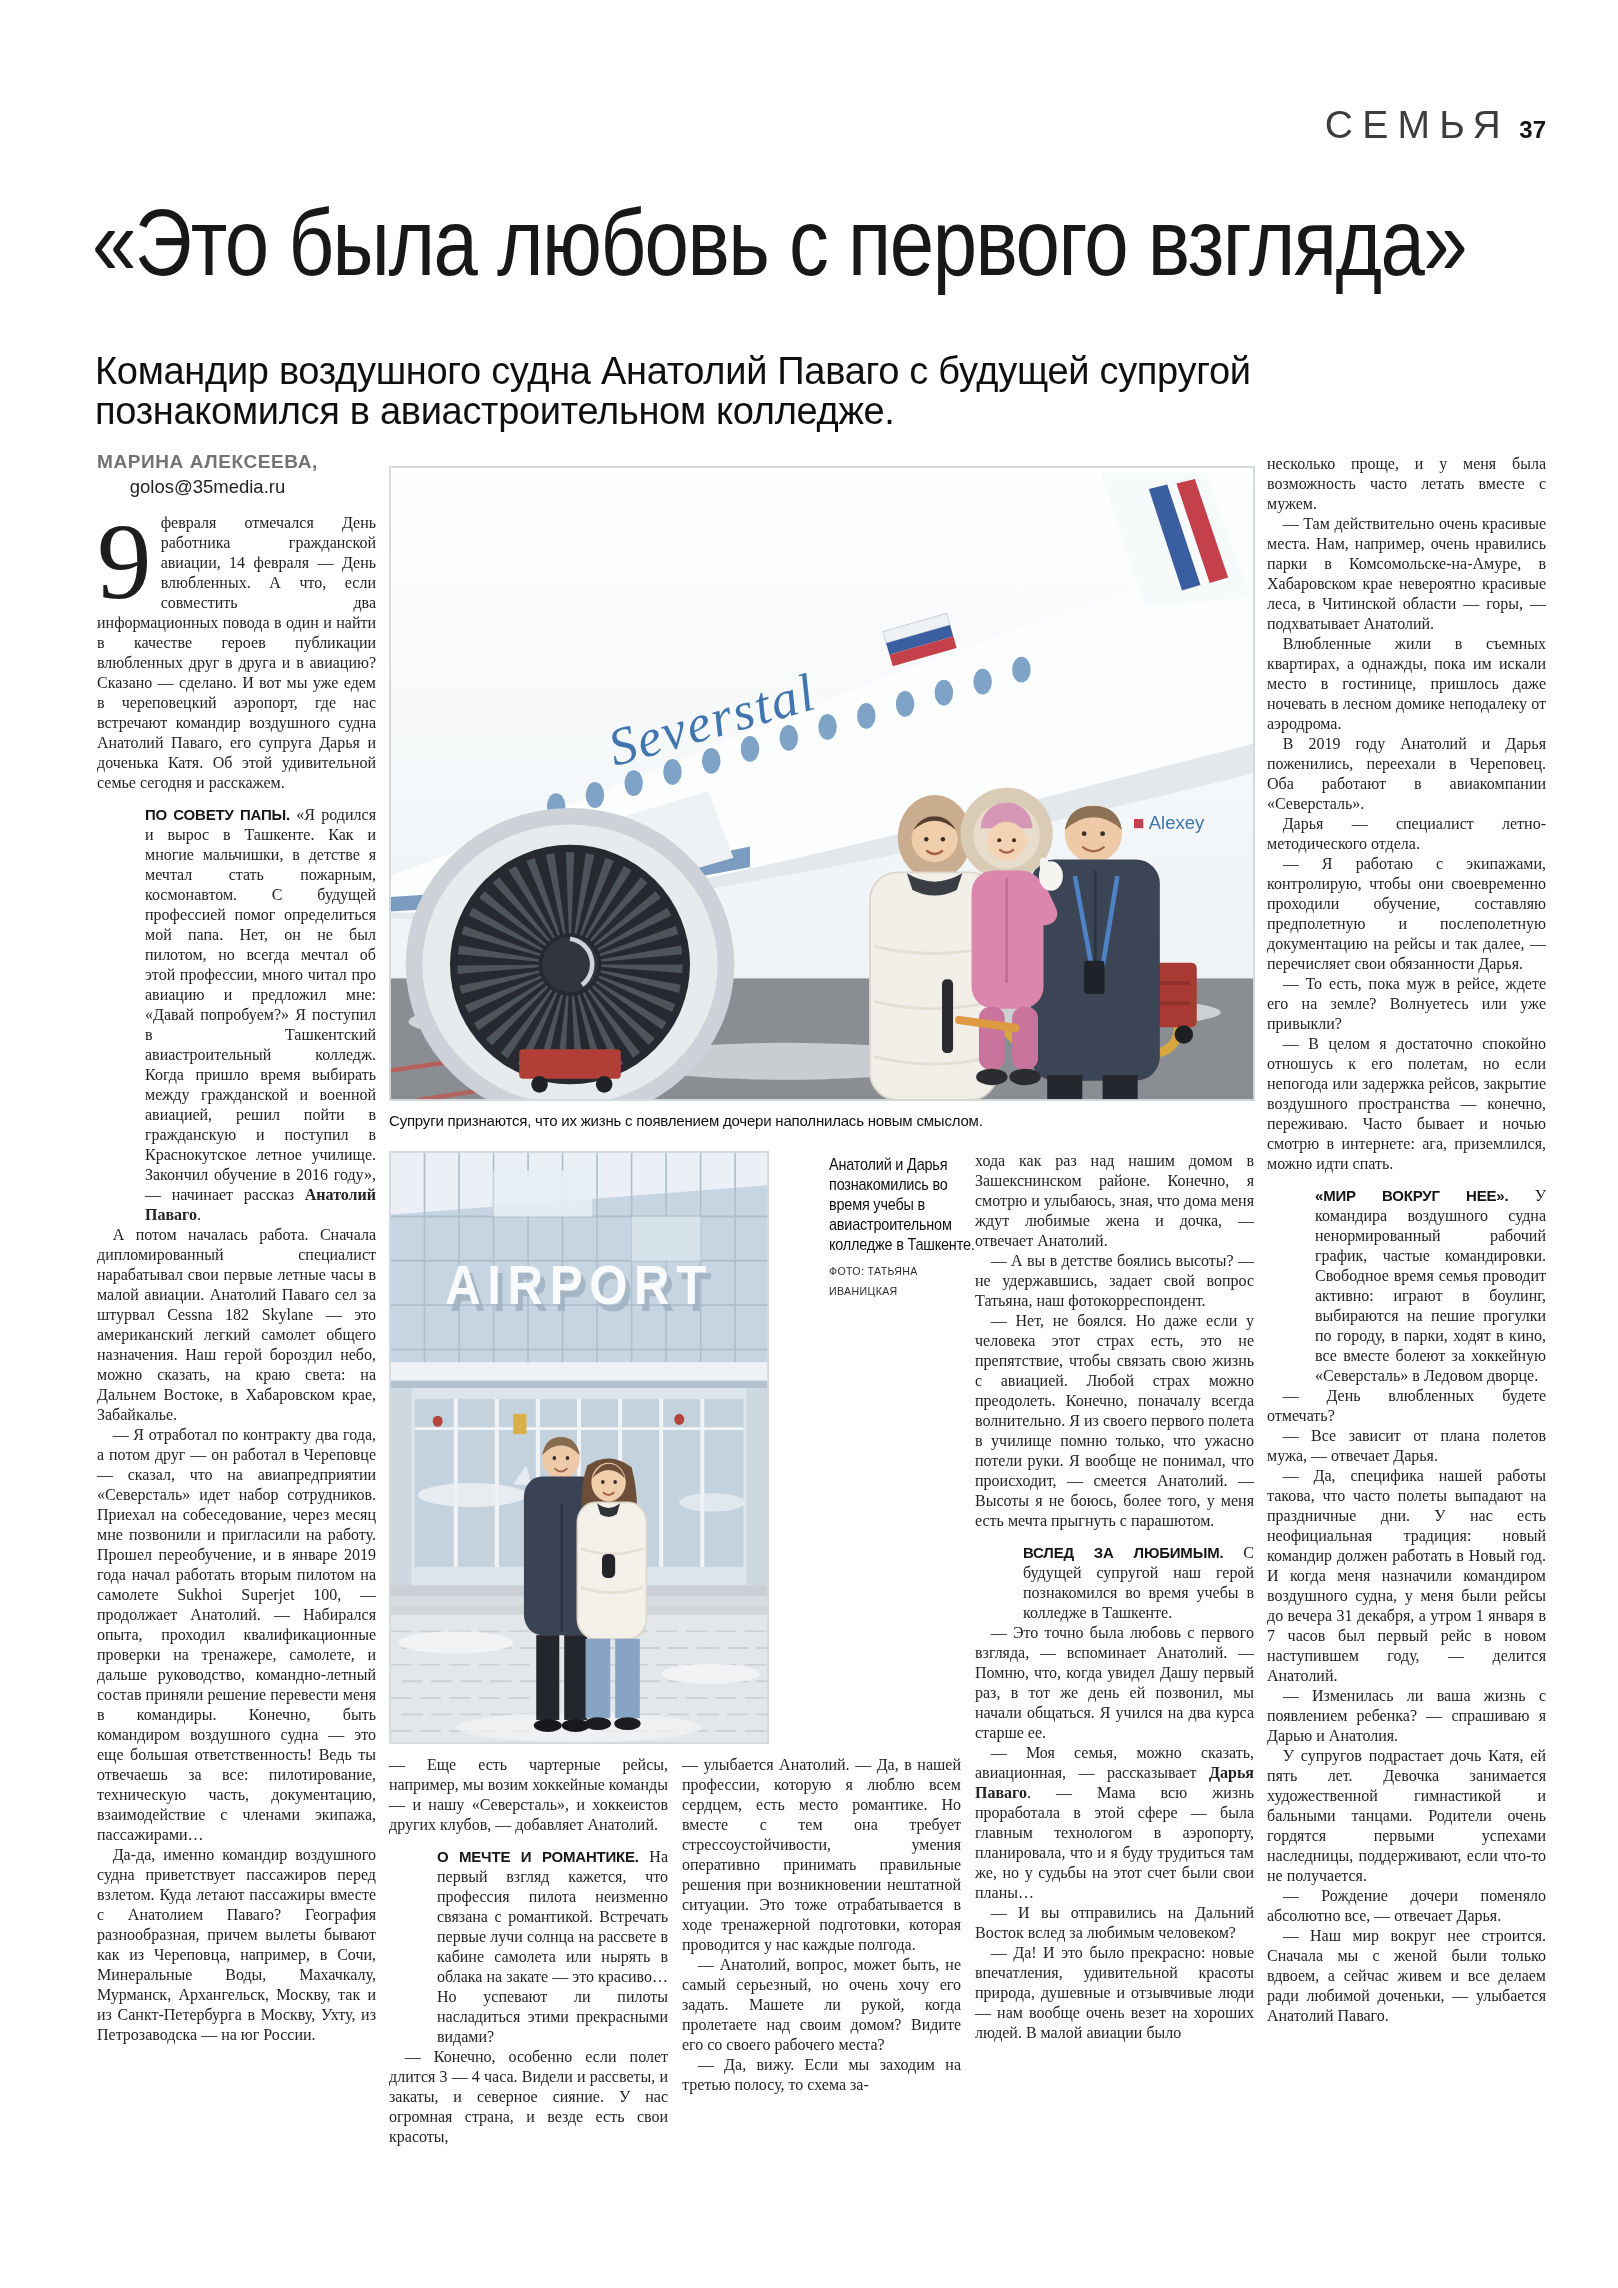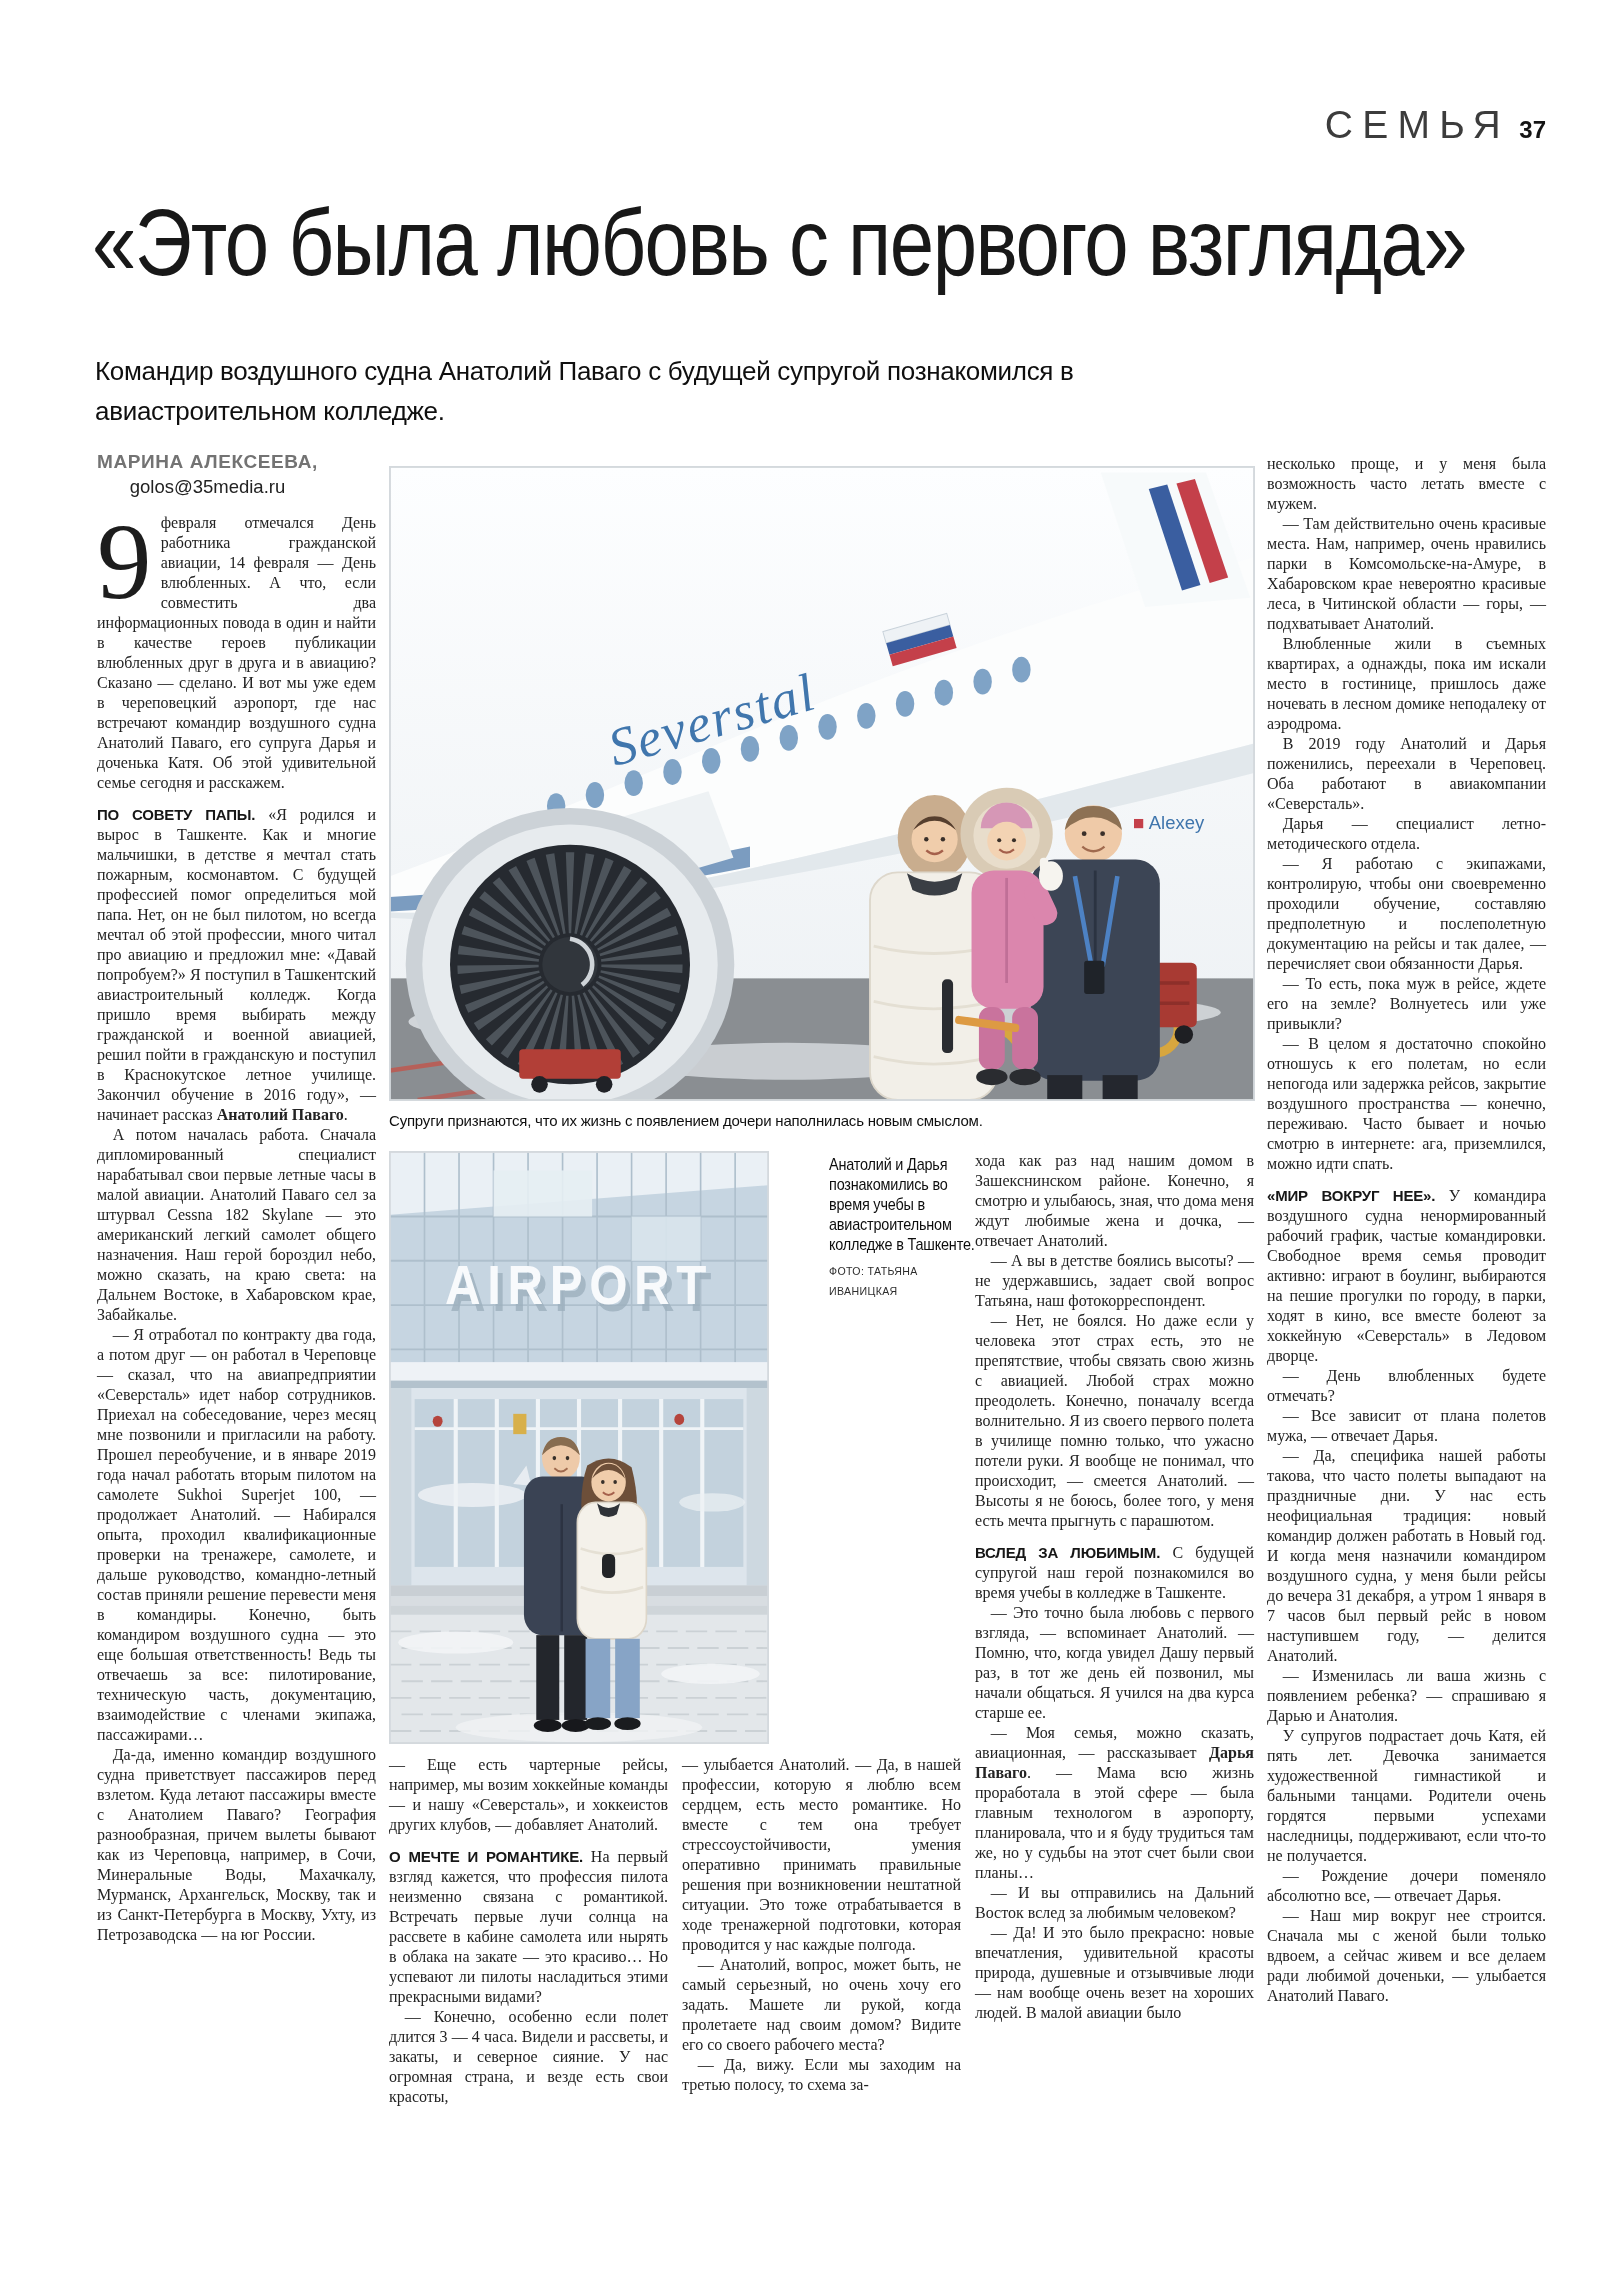--- a/index.html
+++ b/index.html
@@ -10,37 +10,37 @@
   .kicker .section-name{font-family:"Liberation Sans",sans-serif;font-weight:400;font-size:39px;
         letter-spacing:.24em;color:#3c3c3c;}
   .kicker .page-num{font-family:"Liberation Sans",sans-serif;font-weight:700;font-size:24px;
         color:#141414;margin-left:9.2px;}
   
   .headline{position:absolute;left:92px;top:188px;white-space:nowrap;}
   .headline .hl-inner{display:inline-block;transform:scaleX(.84);transform-origin:0 50%;
         font-family:"Liberation Sans",sans-serif;font-weight:400;font-size:95px;
         letter-spacing:-1.8px;color:#181818;}
   .subhead{position:absolute;left:95px;top:351px;width:1200px;
-        font-family:"Liberation Sans",sans-serif;font-weight:400;font-size:26px;
+        font-family:"Liberation Sans",sans-serif;font-weight:400;font-size:38px;
         line-height:40px;color:#0f0f0f;letter-spacing:-0.3px;}
   .byline{position:absolute;left:97px;top:451px;}
   .byline-author{font-family:"Liberation Sans",sans-serif;font-weight:700;font-size:19px;
         letter-spacing:0.6px;color:#737373;}
   .byline-email{font-family:"Liberation Sans",sans-serif;font-size:18.5px;color:#222;margin-top:2.8px;text-align:center;}
   
   .col{position:absolute;width:279px;font-size:16px;line-height:20px;text-align:justify;
        hyphens:auto;-webkit-hyphens:auto;}
   #col1{left:97px;top:513px;height:1707px;}
   #col2{left:389px;top:1755px;height:498px;}
   #col3{left:682px;top:1755px;height:498px;}
   #col4{left:975px;top:1151px;height:1098px;}
   #col5{left:1267px;top:454px;height:1754px;}
   .para{margin:0;text-indent:15.7px;}
   .para.noindent{text-indent:0;}
-  .para.space-before{margin-top:12px;}
+  .para.space-before{margin-top:12px;margin-left:48px;}
   .sec-label{font-family:"Liberation Sans",sans-serif;font-weight:700;font-size:15px;
        letter-spacing:-0.2px;color:#161616;}
   .dropcap{float:left;font-size:109px;line-height:85px;padding:5.5px 9.2px 0 0;color:#1d1d1d;
        font-family:"Liberation Serif",serif;}
   
   .photo{position:absolute;box-sizing:border-box;border:0.9px solid #d4d9dd;background:#f2f5f7;}
   #photo1{left:389px;top:466px;width:866px;height:635px;}
   #photo2{left:389px;top:1151px;width:380px;height:593px;text-align:center;}
   .photo svg{display:block;width:100%;height:100%;}
   .caption1{position:absolute;left:389px;top:1112px;width:866px;

